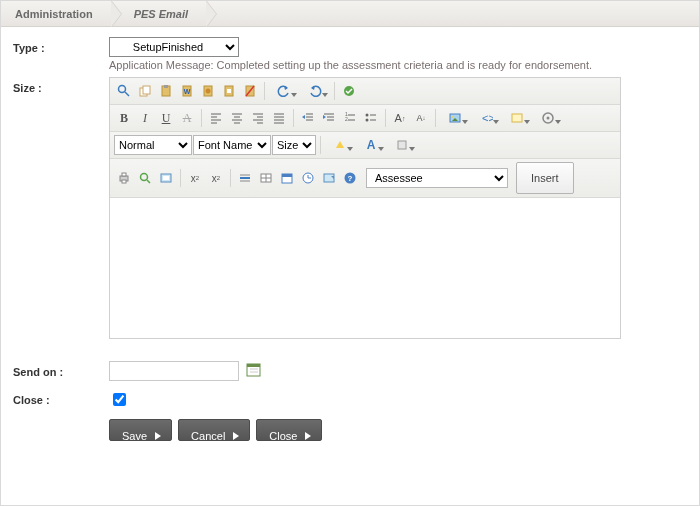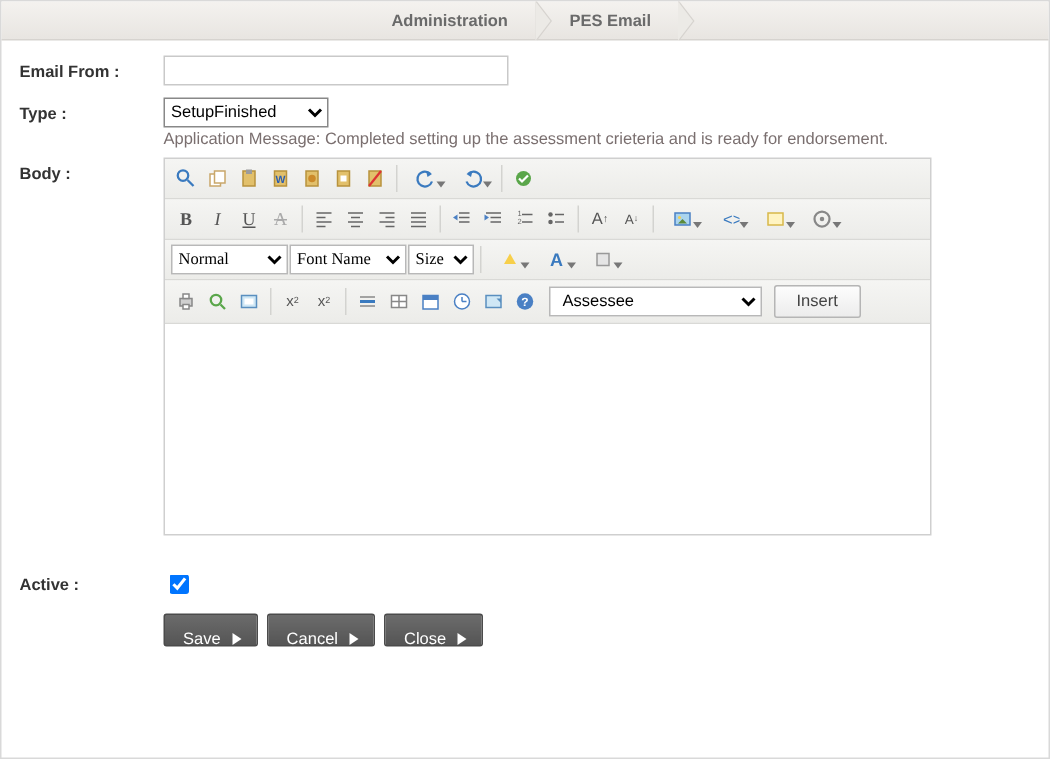--- a/index.html
+++ b/index.html
@@ -18,21 +18,20 @@
     background: #fff;
   }
   .breadcrumb {
     height: 26px;
     background: linear-gradient(#f4f2ef, #e8e5e1);
     border-bottom: 1px solid #d6d3cf;
     display: flex;
     align-items: stretch;
     font-size: 11px;
     color: #6a6a6a;
-    justify-content: center;
   }
   .crumb {
     position: relative;
     display: flex;
     align-items: center;
     padding: 0 18px 0 14px;
     border-right: 1px solid #d6d3cf;
     font-weight: bold;
   }
   .crumb::after {
@@ -50,21 +49,21 @@
     content: "";
     position: absolute;
     right: -11px;
     top: 0;
     width: 0; height: 0;
     border-top: 13px solid transparent;
     border-bottom: 13px solid transparent;
     border-left: 10px solid #d6d3cf;
     z-index: 0;
   }
-  .crumb:last-child { padding-left: 22px; }
+  .crumb:last-child { padding-left: 22px; font-style: italic; }
 
   .form-area {
     padding: 10px 12px 12px 12px;
   }
   .row {
     display: flex;
     align-items: flex-start;
     margin-bottom: 8px;
   }
   .label {
@@ -76,21 +75,21 @@
     flex-shrink: 0;
   }
   .text-input {
     height: 20px;
     border: 1px solid #c9c9c9;
     padding: 2px 4px;
     font-size: 11px;
     background: #fff;
   }
   .w230 { width: 230px; }
-  .w112 { width: 110px; }
+  .w112 { width: 130px; text-align: center; }
   select.w112 {
     height: 20px;
     border: 1px solid #888;
     font-size: 11px;
     background: #fff;
   }
   .app-msg {
     color: #7a6f6f;
     font-size: 11px;
     padding-left: 96px;
@@ -142,34 +141,33 @@
     width: 1px;
     height: 18px;
     background: #d3d3d0;
     margin: 0 3px;
   }
   .tsel {
     height: 20px;
     font-size: 11px;
     border: 1px solid #b8b8b8;
     background: #fff;
-    font-family: Liberation Serif, serif;
   }
   .tsel.w80 { width: 78px; }
   .tsel.w42 { width: 44px; }
   .dropdown-field {
     height: 20px;
     border: 1px solid #b8b8b8;
     background: #fff;
     font-size: 11px;
     padding: 2px 4px;
     width: 142px;
   }
   .insert-btn {
-    height: 22px;
+    height: 32px;
     border: 1px solid #b5b5b5;
     background: linear-gradient(#fdfdfd,#ececec);
     font-size: 11px;
     color: #444;
     padding: 0 14px;
     border-radius: 2px;
     cursor: pointer;
   }
   .editor-body {
     height: 140px;
@@ -216,37 +214,33 @@
 
 <div class="page">
 
   <div class="breadcrumb">
     <div class="crumb">Administration</div>
     <div class="crumb">PES Email</div>
   </div>
 
   <div class="form-area">
 
-    <div class="row">
-      <div class="label">Email From :</div>
-      <input class="text-input w230" value="" style="">
-    </div>
 
 
     <div class="row" style="margin-bottom:4px;">
       <div class="label">Type :</div>
       <select class="w112">
         <option>SetupFinished</option>
       </select>
     </div>
 
     <div class="app-msg">Application Message: Completed setting up the assessment crieteria and is ready for endorsement.</div>
 
     <div class="row">
-      <div class="label">Body :</div>
+      <div class="label">Size :</div>
 
       <div class="editor">
 
         <div class="toolbar">
           <span class="tbtn">
               <svg width="14" height="14">
                 <circle cx="5" cy="5" r="3.5" fill="none" stroke="#3a7abf" stroke-width="1.5"></circle>
                 <line x1="8" y1="8" x2="12" y2="12" stroke="#3a7abf" stroke-width="1.5"></line>
               </svg>
             </span>
@@ -510,23 +504,35 @@
           <span style="width:6px"></span>
           <button class="insert-btn">Insert</button>
         </div>
 
         <div class="editor-body"></div>
       </div>
     </div>
 
     <div style="height:14px"></div>
 
-
     <div class="row">
-      <div class="label">Active :</div>
+      <div class="label">Send on :</div>
+      <input class="text-input w112" value="" style="">
+      <span class="cal-icon">
+        <svg width="15" height="15">
+            <rect x="1" y="2" width="13" height="12" fill="#fff" stroke="#6a8f4a"></rect>
+            <rect x="1" y="2" width="13" height="3" fill="#6a8f4a"></rect>
+            <line x1="4" y1="7" x2="12" y2="7" stroke="#ccc"></line>
+            <line x1="4" y1="10" x2="12" y2="10" stroke="#ccc"></line>
+          </svg>
+      </span>
+    </div>
+
+    <div class="row">
+      <div class="label">Close :</div>
       <input type="checkbox" checked="" style="">
     </div>
 
     <div class="action-row">
       <button class="action-btn">
           <span>Save</span>
           <span class="tri"></span>
         </button>
       <button class="action-btn">
           <span>Cancel</span>

